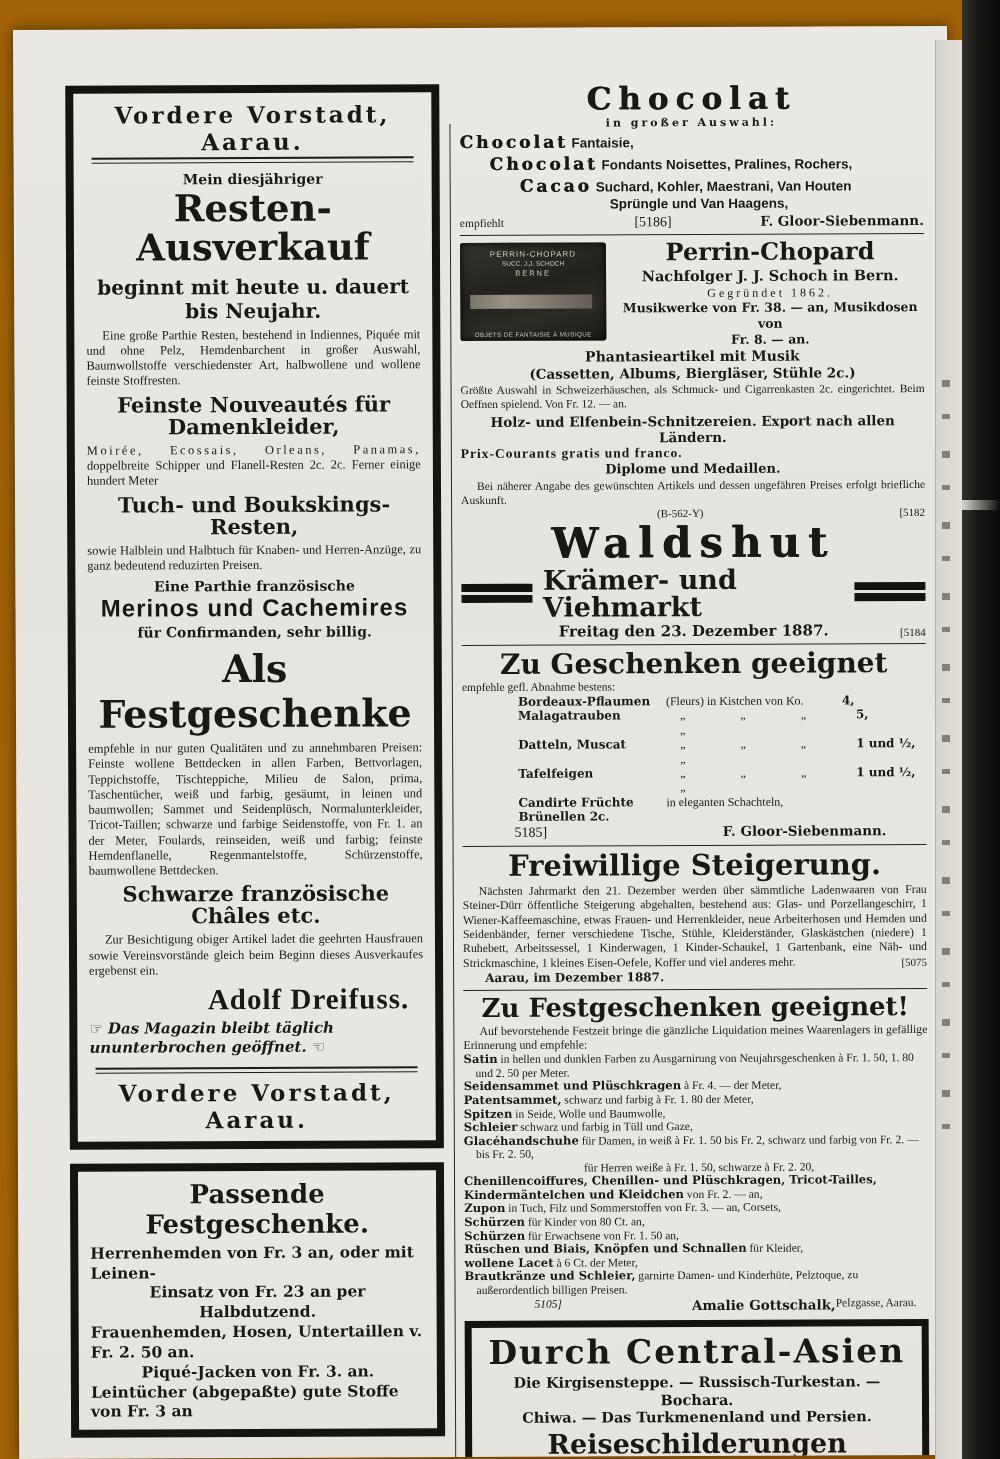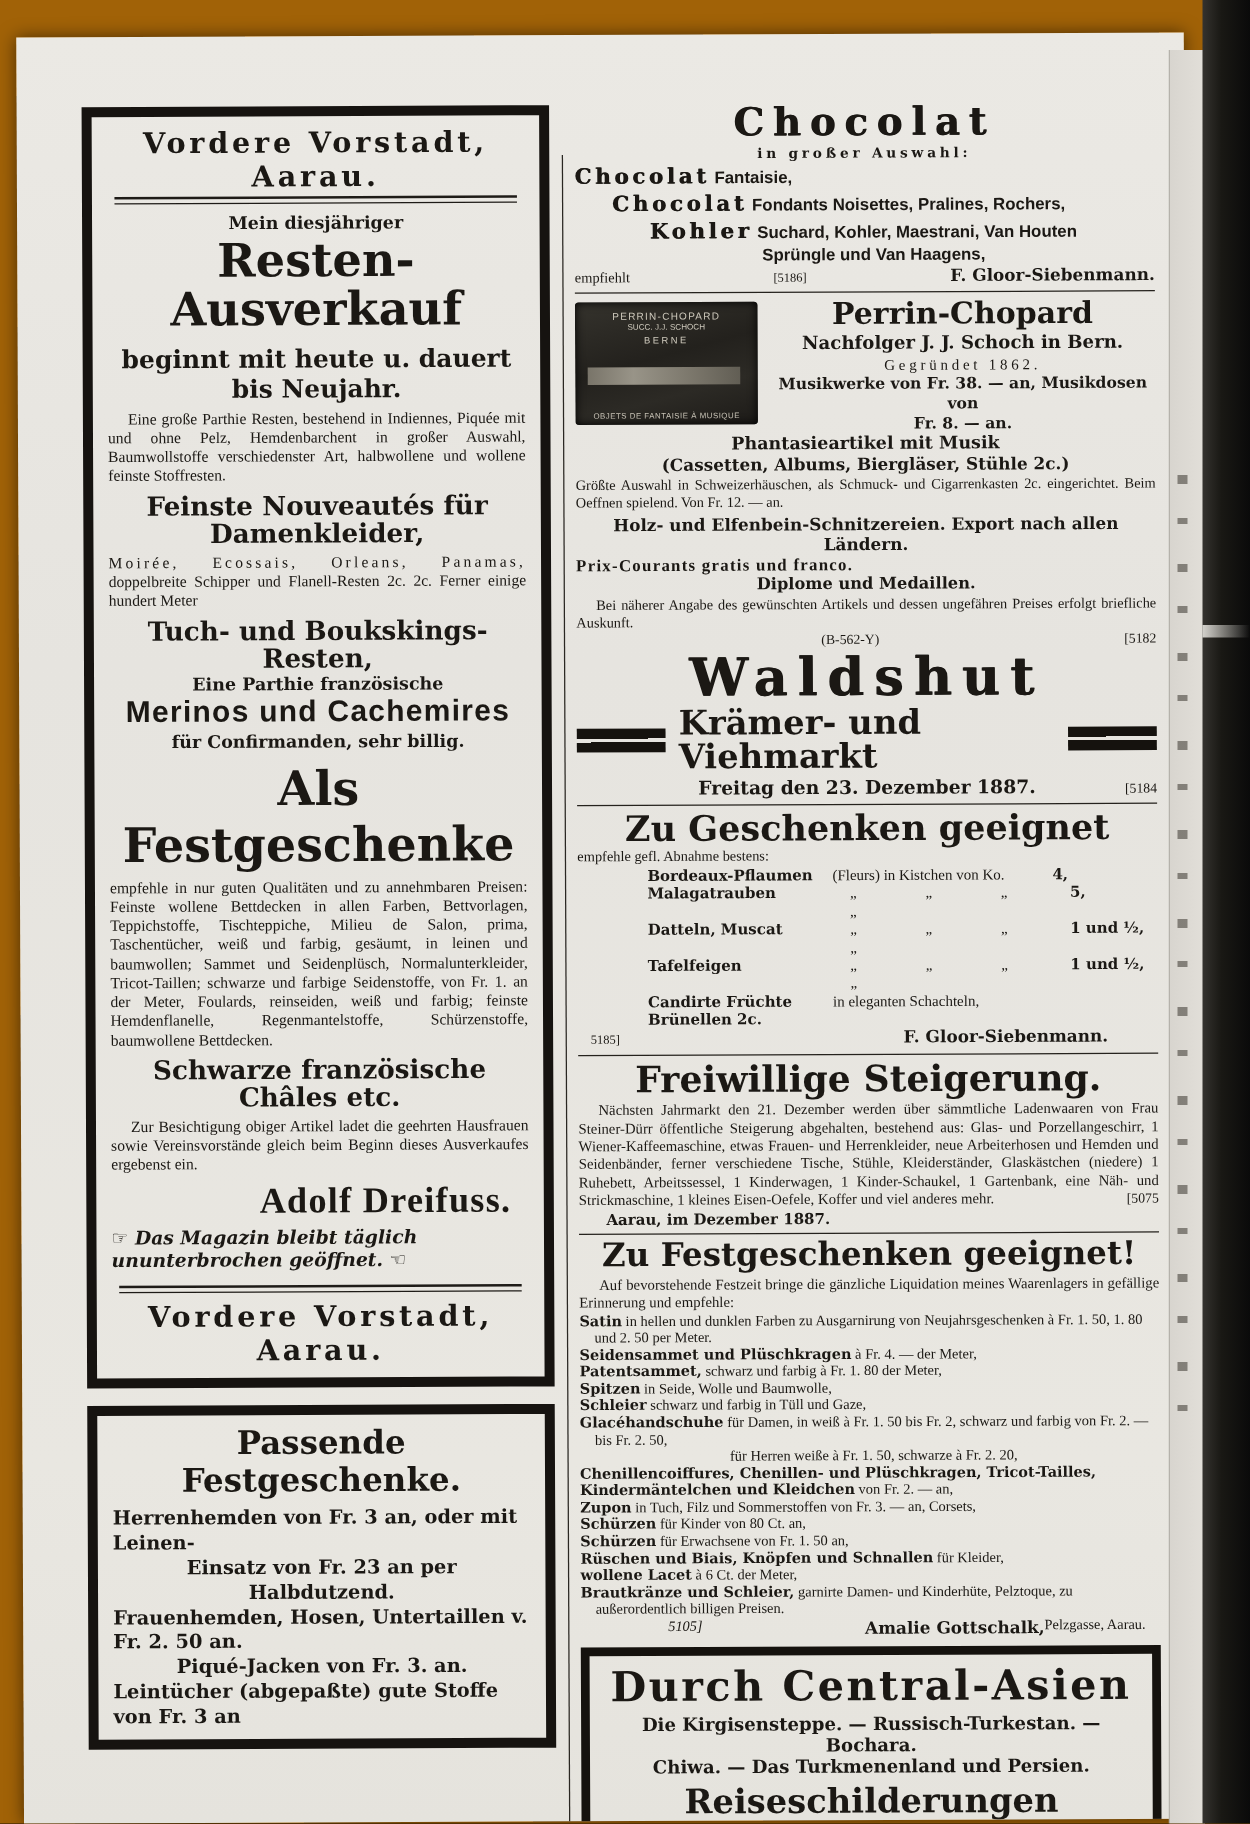--- a/index.html
+++ b/index.html
@@ -64,21 +64,21 @@
   .choc .t{font-size:31px;text-align:center;letter-spacing:7px;line-height:1;}
   .choc .st{font-size:11px;text-align:center;letter-spacing:3px;font-weight:bold;font-family:"DejaVu Serif",serif;margin:2px 0;}
   .choc .ln{font-size:13.5px;font-family:"Liberation Sans",sans-serif;font-weight:bold;line-height:1.28;}
   .choc .ln .lead{font-family:"DejaVu Serif",serif;font-size:17px;letter-spacing:3px;text-shadow:.5px 0 0 currentColor;}
   .choc .l1{padding-left:0px;}
   .choc .l2{padding-left:30px;}
   .choc .l3{padding-left:60px;}
   .choc .l4{padding-left:150px;font-family:"Liberation Sans",sans-serif;font-weight:bold;font-size:13.5px;}
   .sigrow{display:flex;justify-content:space-between;align-items:baseline;}
   .sigrow .s1{font-size:11.5px;}
-  .sigrow .s2{font-size:10px;}
+  .sigrow .s2{font-size:14px;margin-left:42px;}
   .sigrow .s3{font-family:"DejaVu Serif",serif;font-weight:bold;font-size:13.5px;}
 
   .perrin{overflow:hidden;}
   .musicbox{float:left;width:146px;height:98px;margin:3px 10px 2px 0;position:relative;
      background:linear-gradient(165deg,#35332d 0%,#23211d 45%,#2c2a25 70%,#1d1b18 100%);
      border-radius:3px;box-shadow:inset 0 0 8px #000;}
   .musicbox .lbl{position:absolute;top:7px;left:0;right:0;text-align:center;color:#cfcabd;
      font-family:"Liberation Sans",sans-serif;}
   .musicbox .lbl .a{font-size:8px;letter-spacing:1px;}
   .musicbox .lbl .b{font-size:6.5px;}
@@ -152,20 +152,21 @@
         <section class="framed ad1">
           <div class="loc-head">Vordere Vorstadt, Aarau.</div>
           <div class="double-rule"></div>
           <div class="pre frak">Mein diesjähriger</div>
           <div class="big-title frak">Resten-Ausverkauf</div>
           <div class="sub frak">beginnt mit heute u. dauert bis Neujahr.</div>
           <p class="just indent">Eine große Parthie Resten, bestehend in Indiennes, Piquée mit und ohne Pelz, Hemdenbarchent in großer Auswahl, Baumwollstoffe verschiedenster Art, halbwollene und wollene feinste Stoffresten.</p>
           <div class="h2 frak">Feinste Nouveautés für Damenkleider,</div>
           <p class="just"><span class="antiqua-sp">Moirée, Ecossais, Orleans, Panamas,</span><span> doppelbreite Schipper und Flanell-Resten 2c. 2c.  Ferner einige hundert Meter</span></p>
           <div class="h2 frak">Tuch- und Boukskings-Resten,</div>
+          <p class="just">sowie Halblein und Halbtuch für Knaben- und Herren-Anzüge, zu ganz bedeutend reduzirten Preisen.</p>
           <div class="mid frak">Eine Parthie französische</div>
           <div class="h3">Merinos und Cachemires</div>
           <div class="mid frak">für Confirmanden, sehr billig.</div>
           <div class="als frak">Als Festgeschenke</div>
           <p class="just">empfehle in nur guten Qualitäten und zu annehmbaren Preisen: Feinste wollene Bettdecken in allen Farben, Bettvorlagen, Teppichstoffe, Tischteppiche, Milieu de Salon, prima, Taschentücher, weiß und farbig, gesäumt, in leinen und baumwollen; Sammet und Seidenplüsch, Normalunterkleider, Tricot-Taillen; schwarze und farbige Seidenstoffe, von Fr. 1. an der Meter, Foulards, reinseiden, weiß und farbig; feinste Hemdenflanelle, Regenmantelstoffe, Schürzenstoffe, baumwollene Bettdecken.</p>
           <div class="h2 frak">Schwarze französische Châles etc.</div>
           <p class="just indent">Zur Besichtigung obiger Artikel ladet die geehrten Hausfrauen sowie Vereinsvorstände gleich beim Beginn dieses Ausverkaufes ergebenst ein.</p>
           <div class="sig">Adolf Dreifuss.</div>
           <div class="note"><span class="hand">☞</span> <span>Das Magazin bleibt täglich ununterbrochen geöffnet.</span> <span class="hand">☜</span></div>
           <div class="double-rule" style="margin-top:10px"></div>
@@ -186,21 +187,21 @@
 
       <div class="col-divider"></div>
 
       <div class="col-right">
 
         <section class="sec choc">
           <div class="t slab">Chocolat</div>
           <div class="st">in großer Auswahl:</div>
           <div class="ln l1"><span class="lead">Chocolat</span><span> Fantaisie,</span></div>
           <div class="ln l2"><span class="lead">Chocolat</span><span> Fondants Noisettes, Pralines, Rochers,</span></div>
-          <div class="ln l3"><span class="lead">Kohler</span><span> Suchard, Kohler, Maestrani, Van Houten</span></div>
+          <div class="ln l3"><span class="lead">Cacao</span><span> Suchard, Kohler, Maestrani, Van Houten</span></div>
           <div class="l4">Sprüngle und Van Haagens,</div>
           <div class="sigrow">
             <span class="s1">empfiehlt</span>
             <span class="s2">[5186]</span>
             <span class="s3">F. Gloor-Siebenmann.</span>
           </div>
         </section>
         <div class="rule"></div>
 
         <section class="sec perrin">

